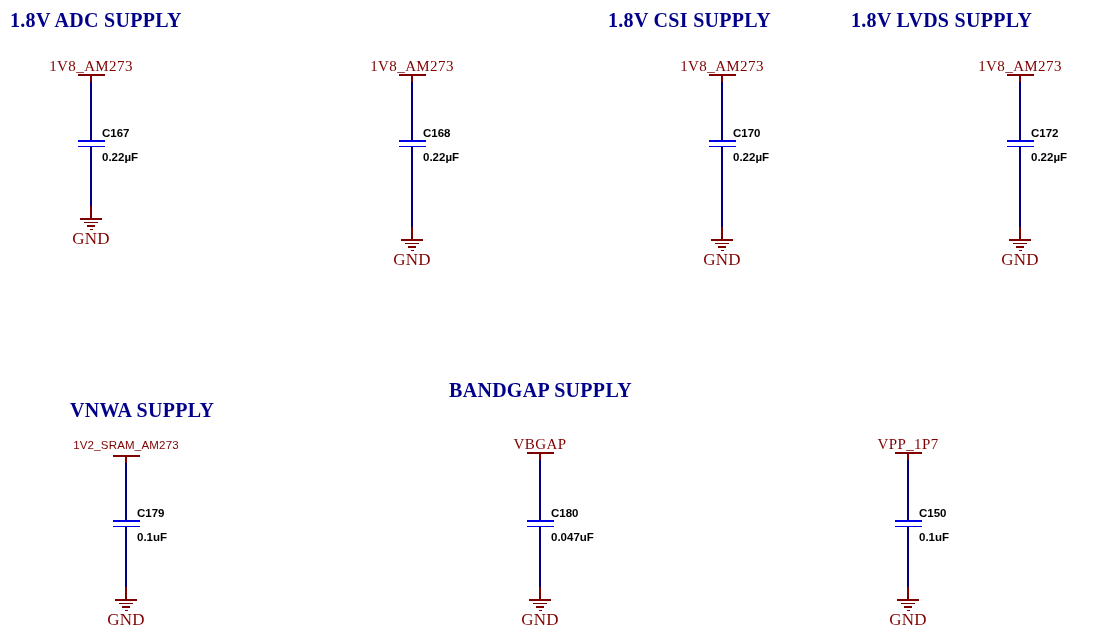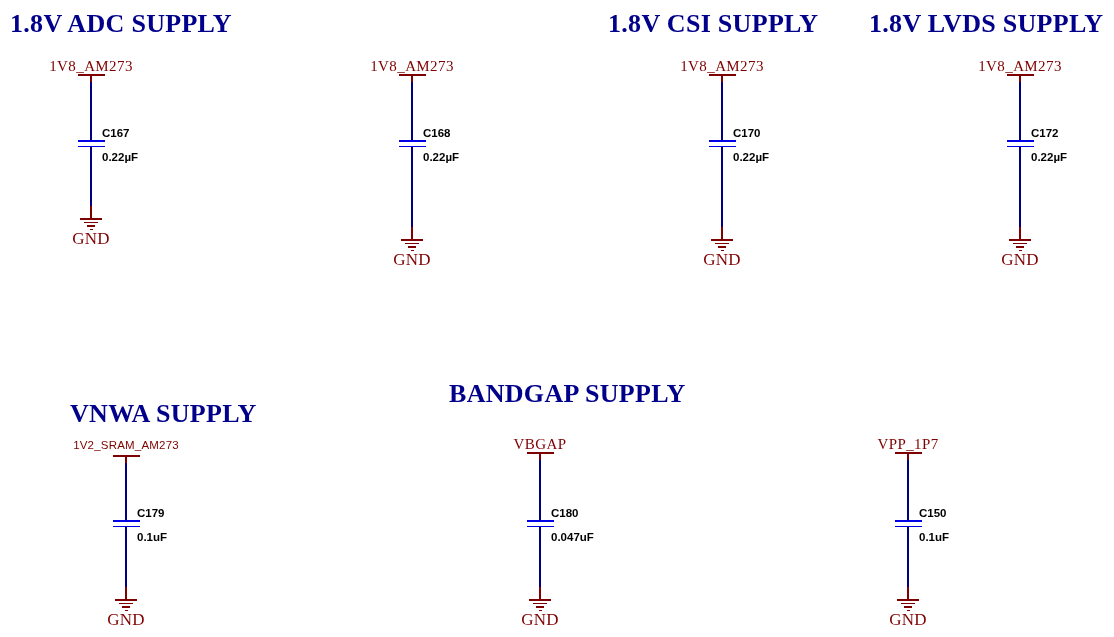--- a/index.html
+++ b/index.html
@@ -8,21 +8,21 @@
     width:1114px;height:637px;
     background:#ffffff;
     overflow:hidden;
     font-family:"Liberation Sans",sans-serif;
   }
   .circuit{position:absolute;inset:0;pointer-events:none;}
   .sec-title{
     position:absolute;
     font-family:"Liberation Serif",serif;
     font-weight:bold;
-    font-size:26px;
+    font-size:20px;
     line-height:1.08;
     letter-spacing:0.3px;
     color:var(--c-title,#00008b);
     white-space:nowrap;
     text-align:center;
   }
   .net-label{
     position:absolute;
     left:var(--ax);top:var(--ly);
     transform:translateX(-50%);
@@ -151,21 +151,21 @@
     <div class="wire wire2"></div>
     <div class="gnd-stub"></div>
     <div class="gnd-bar gnd-b1"></div>
     <div class="gnd-bar gnd-b2"></div>
     <div class="gnd-bar gnd-b3"></div>
     <div class="gnd-bar gnd-b4"></div>
     <div class="gnd-label">GND</div>
   </div>
 
   <div class="circuit" style="--ax:1020px; --ly:58px; --cy:140px; --gy:227px;">
-    <div class="sec-title" style="left:869px;top:10px;">1.8V LVDS SUPPLY</div>
+    <div class="sec-title" style="left:851px;top:10px;">1.8V LVDS SUPPLY</div>
     <div class="net-label">1V8_AM273</div>
     <div class="net-bar"></div>
     <div class="net-stub"></div>
     <div class="wire wire1"></div>
     <div class="plate plate1"></div>
     <div class="plate plate2"></div>
     <div class="refdes">C172</div>
     <div class="cvalue">0.22µF</div>
     <div class="wire wire2"></div>
     <div class="gnd-stub"></div>

